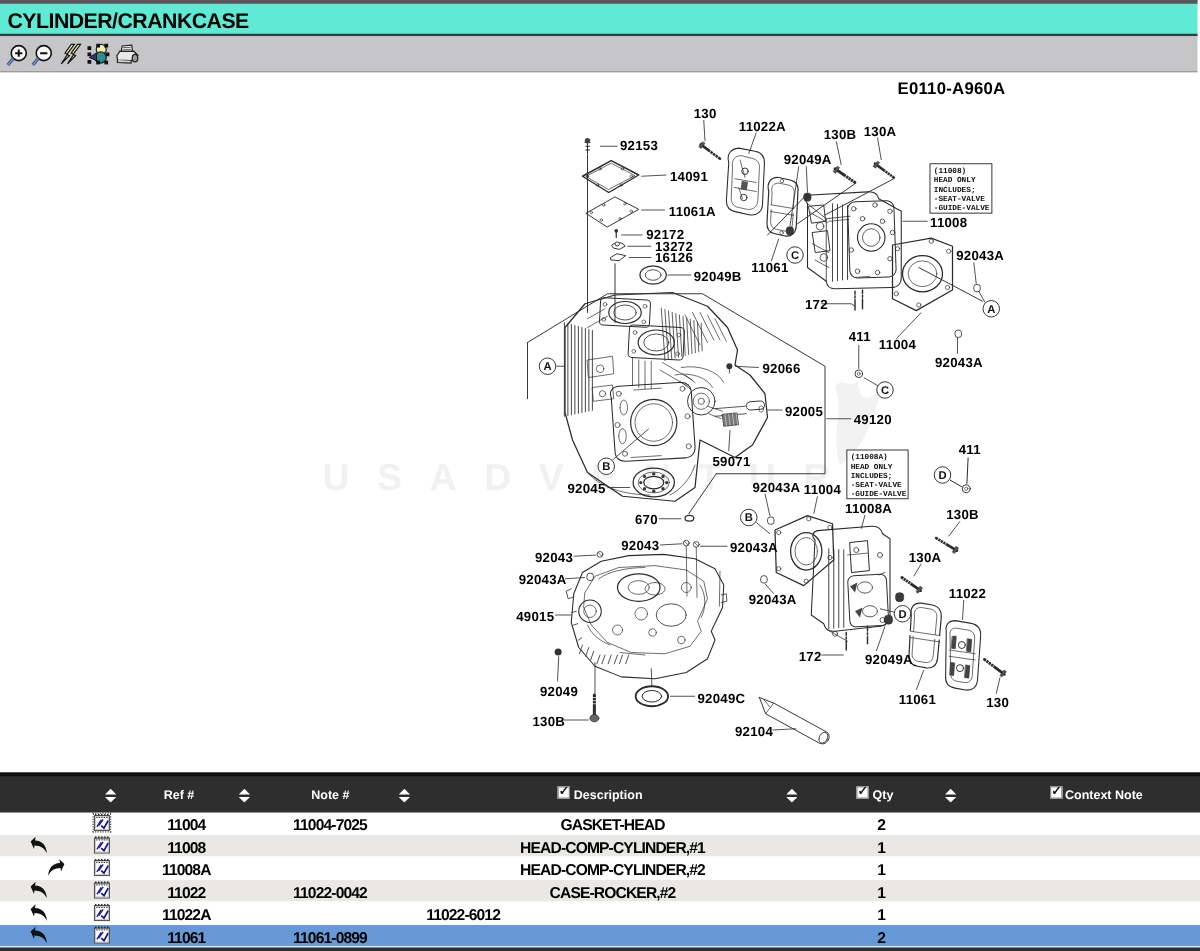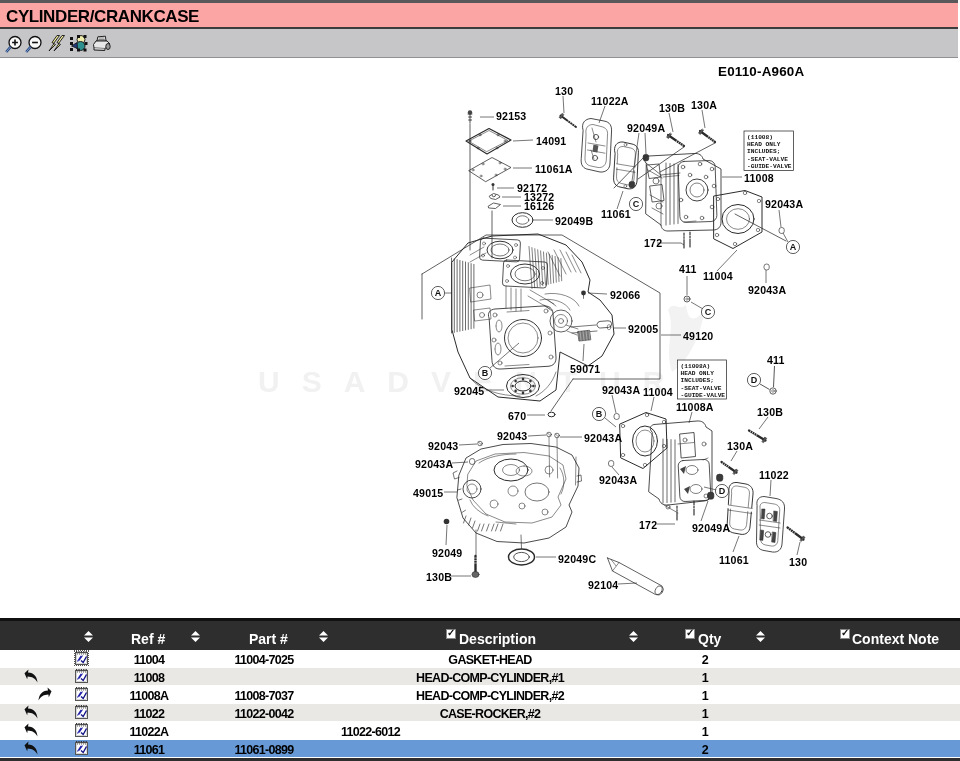--- a/index.html
+++ b/index.html
@@ -1,26 +1,26 @@
 <!DOCTYPE html>
 <html><head>
 <meta charset="utf-8">
 <style>
 html,body{margin:0;padding:0;width:960px;height:761px;overflow:hidden;background:#fff;
 font-family:"Liberation Sans",sans-serif;}
 #app{position:absolute;top:0;left:0;width:960px;height:761px;}
-.titlebar{position:absolute;top:0;left:0;width:958px;height:29px;background:#fca5a5;
+.titlebar{position:absolute;top:0;left:0;width:958px;height:29px;background:#5eead4;
 border-top:3px solid #58585a;border-bottom:2px solid #3c3c3c;box-sizing:border-box;}
 .titlebar span{position:absolute;left:6px;top:4px;font-size:17px;font-weight:bold;color:#000;letter-spacing:-0.4px;}
 .toolbar{position:absolute;top:29px;left:0;width:958px;height:29px;background:#c6c5c8;
 border-bottom:1.5px solid #909092;box-sizing:border-box;}
 .canvas{position:absolute;top:58px;left:0;width:960px;height:560px;background:#fff;}
 .tbl{position:absolute;left:0;width:960px;box-sizing:border-box;}
 .hdr{top:618px;height:33px;background:#2e2e2e;border-top:3px solid #101010;}
-.hdrtxt{position:absolute;color:#fff;font-weight:bold;font-size:14px;top:631px;}
+.hdrtxt{position:absolute;color:#fff;font-weight:bold;font-size:10px;top:631px;}
 .row{position:absolute;left:0;width:960px;height:17px;border-bottom:1px solid #fff;}
 .cell{position:absolute;font-size:12.5px;font-weight:bold;color:#000;top:3px;letter-spacing:-0.7px;}
 .bstrip{position:absolute;top:758px;left:0;width:960px;height:3px;background:#2e2e2e;}
 .cb{position:absolute;width:8px;height:8px;background:#fff;border:1px solid #888;top:629px;}
 .cb:after{content:"\2713";position:absolute;left:0px;top:-3px;font-size:10px;color:#111;font-weight:bold;}
 </style>
 </head>
 <body>
 <div id="app">
 <div class="titlebar">
@@ -526,21 +526,21 @@
 </svg></div>
 
 <div class="tbl hdr"></div>
 <svg style="position:absolute;left:84px;top:631px" width="9" height="11">
       <path d="M4.5 0 L9 4.5 L0 4.5 Z M0 6.5 L9 6.5 L4.5 11 Z" fill="#fff"></path>
     </svg>
 <span class="hdrtxt" style="left:131px">Ref #</span>
 <svg style="position:absolute;left:191px;top:631px" width="9" height="11">
       <path d="M4.5 0 L9 4.5 L0 4.5 Z M0 6.5 L9 6.5 L4.5 11 Z" fill="#fff"></path>
     </svg>
-<span class="hdrtxt" style="left:249px">Part #</span>
+<span class="hdrtxt" style="left:249px">Note #</span>
 <svg style="position:absolute;left:319px;top:631px" width="9" height="11">
       <path d="M4.5 0 L9 4.5 L0 4.5 Z M0 6.5 L9 6.5 L4.5 11 Z" fill="#fff"></path>
     </svg>
 <span class="cb" style="left:446px"></span>
 <span class="hdrtxt" style="left:459px">Description</span>
 <svg style="position:absolute;left:629px;top:631px" width="9" height="11">
       <path d="M4.5 0 L9 4.5 L0 4.5 Z M0 6.5 L9 6.5 L4.5 11 Z" fill="#fff"></path>
     </svg>
 <span class="cb" style="left:685px"></span>
 <span class="hdrtxt" style="left:698px">Qty</span>
@@ -575,21 +575,20 @@
 <svg style="position:absolute;left:75px;top:669px;" width="13" height="14" viewBox="0 0 13 14">
       <rect x="0.5" y="1.5" width="12" height="12" fill="#fff" stroke="#555" stroke-width="1"></rect>
       <path d="M1 0.8 h11.5" stroke="#333" stroke-width="1.5" stroke-dasharray="1.2 1.2"></path>
       <rect x="1.5" y="2.5" width="10" height="10" fill="#fff" stroke="#bbb" stroke-width="0.6"></rect>
       <path d="M2 3 L11 3" stroke="#333" stroke-width="0.8" stroke-dasharray="1 1"></path>
       <path d="M2.5 10.5 L6 5 L4 9.5 L7.5 4.5" stroke="#2222aa" stroke-width="1.2" fill="none"></path>
       <path d="M6 9.5 L8.2 11.5 L11.5 5.5" stroke="#111188" stroke-width="1.4" fill="none"></path>
     </svg>
 <div class="row" style="top:686px;background:#ffffff">
 <span class="cell" style="left:0;width:298px;text-align:center">11008A</span>
-<span class="cell" style="left:128px;width:272px;text-align:center">11008-7037</span>
 <span class="cell" style="left:330px;width:320px;text-align:center">HEAD-COMP-CYLINDER,#2</span>
 <span class="cell" style="left:555px;width:300px;text-align:center">1</span>
 </div>
 <svg style="position:absolute;left:37px;top:687px" width="19" height="15" viewBox="0 0 19 15">
       <path d="M14.5 4.2 L10.5 0.4 L11 3.4 C5 3.6 2 7.5 1.5 13.5 C4 9 6.8 7.6 11.4 7.4 L11.8 10.2 Z" fill="#111"></path>
     </svg>
 <svg style="position:absolute;left:75px;top:687px;" width="13" height="14" viewBox="0 0 13 14">
       <rect x="0.5" y="1.5" width="12" height="12" fill="#fff" stroke="#555" stroke-width="1"></rect>
       <path d="M1 0.8 h11.5" stroke="#333" stroke-width="1.5" stroke-dasharray="1.2 1.2"></path>
       <rect x="1.5" y="2.5" width="10" height="10" fill="#fff" stroke="#bbb" stroke-width="0.6"></rect>

